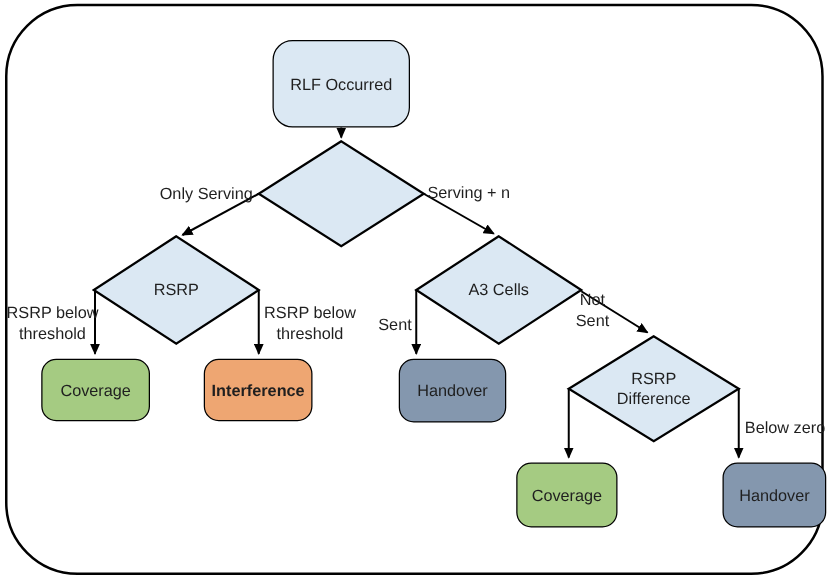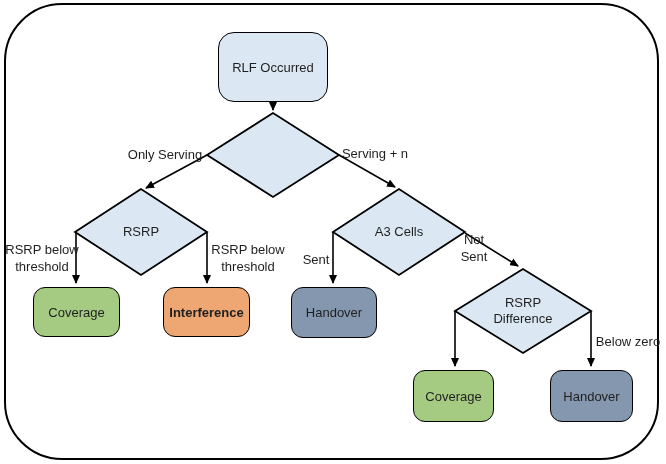--- a/index.html
+++ b/index.html
@@ -13,21 +13,21 @@
   }
   svg.layer{position:absolute;left:0;top:0;width:666px;height:464px;}
   .node{
     position:absolute;display:flex;align-items:center;justify-content:center;
     border:1.8px solid #000;box-sizing:border-box;font-size:13px;text-align:center;
   }
   .terminator{border-radius:16px;background:#dbe8f3;}
   .result{border-radius:12px;align-items:center;}
   .fill-green{background:#a5cb82;}
   .fill-orange{background:#eea672;font-weight:bold;}
-  .fill-slate{background:#8497ae;}
+  .fill-slate{background:#8497ae;margin-left:28px;}
   .n-rlf{left:218px;top:32px;width:110px;height:70px;}
   .n-cov1{left:33px;top:287px;width:87px;height:50px;}
   .n-int{left:163px;top:287px;width:87px;height:50px;}
   .n-hand1{left:291px;top:287px;width:86px;height:51px;}
   .n-cov2{left:413px;top:370px;width:81px;height:52px;}
   .n-hand2{left:550px;top:370px;width:83px;height:52px;}
   .dlabel{
     position:absolute;display:flex;flex-direction:column;align-items:center;justify-content:center;
     font-size:13px;line-height:1.25;text-align:center;pointer-events:none;
   }

